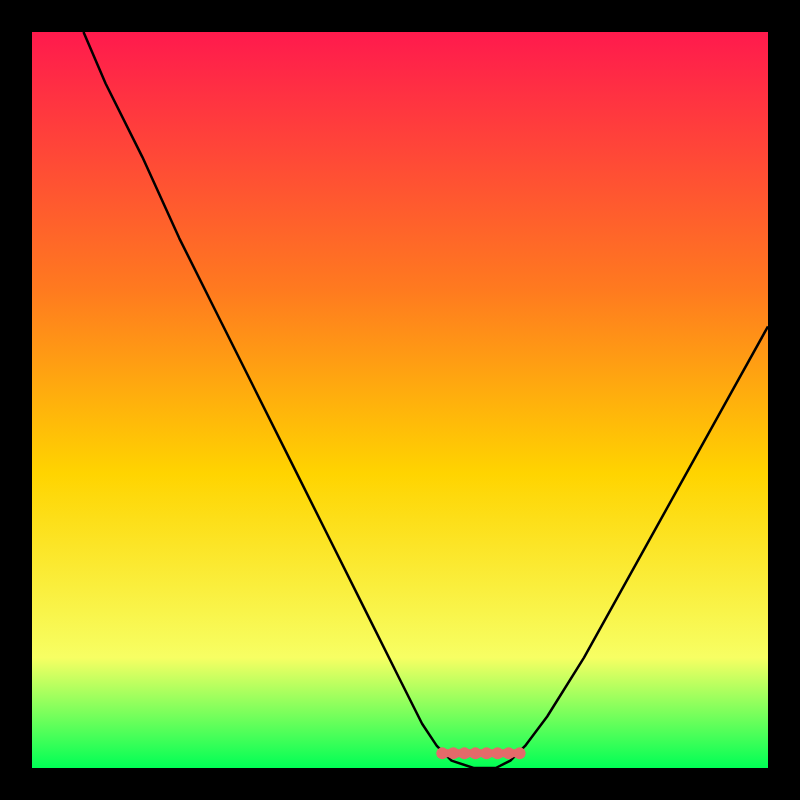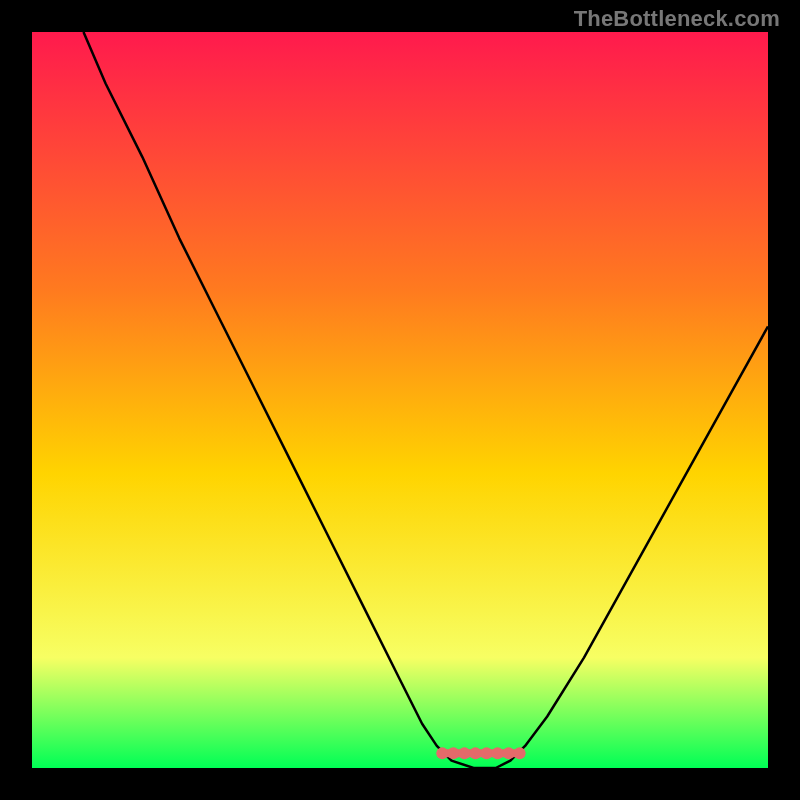--- a/index.html
+++ b/index.html
@@ -33,21 +33,20 @@
     letter-spacing: 0.2px;
     user-select: none;
   }
   svg { display: block; }
 </style>
 </head>
 <body>
 
 <div class="stage">
 
-  <div class="watermark">TheBottleneck.com</div>
 
   <div class="plot">
     <svg id="chart-svg" width="736" height="736" viewBox="0 0 736 736">
       <defs>
         <linearGradient id="bg-grad" x1="0" y1="0" x2="0" y2="1">
           <stop id="g0" offset="0%" stop-color="#ff1a4d"></stop>
           <stop id="g1" offset="35%" stop-color="#ff7a1f"></stop>
           <stop id="g2" offset="60%" stop-color="#ffd400"></stop>
           <stop id="g3" offset="85%" stop-color="#f7ff63"></stop>
           <stop id="g4" offset="100%" stop-color="#00ff55"></stop>

